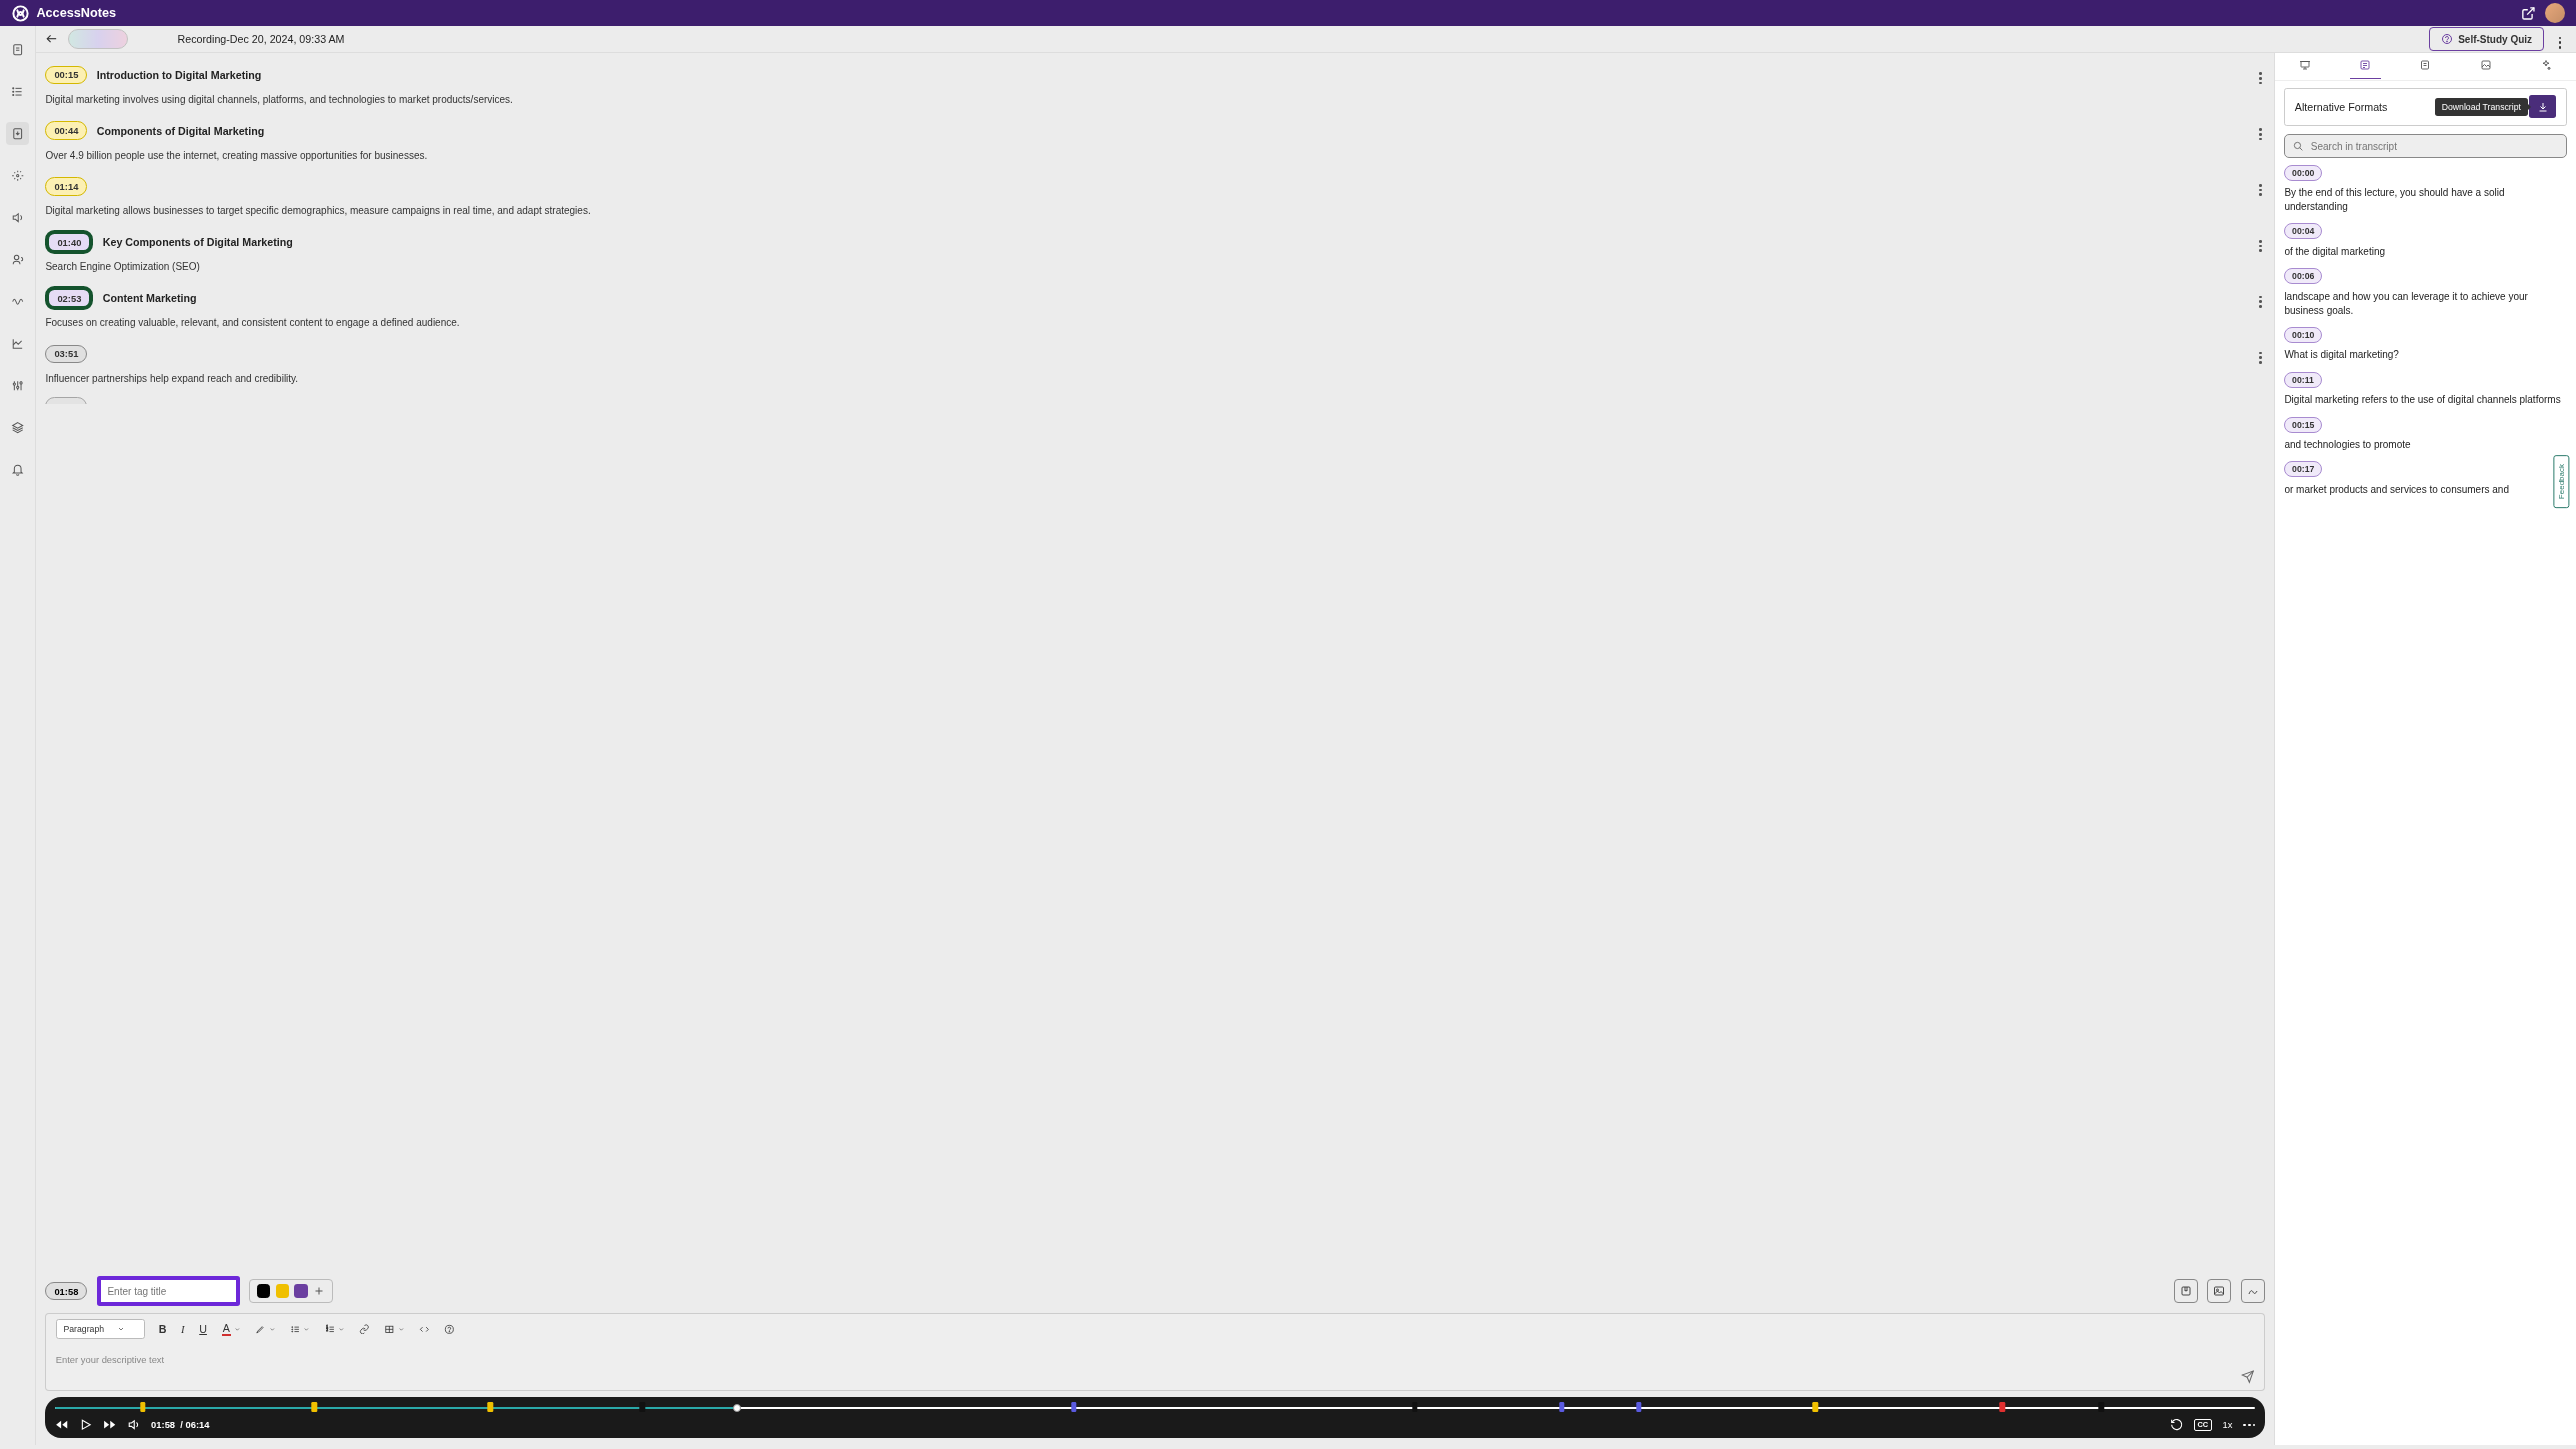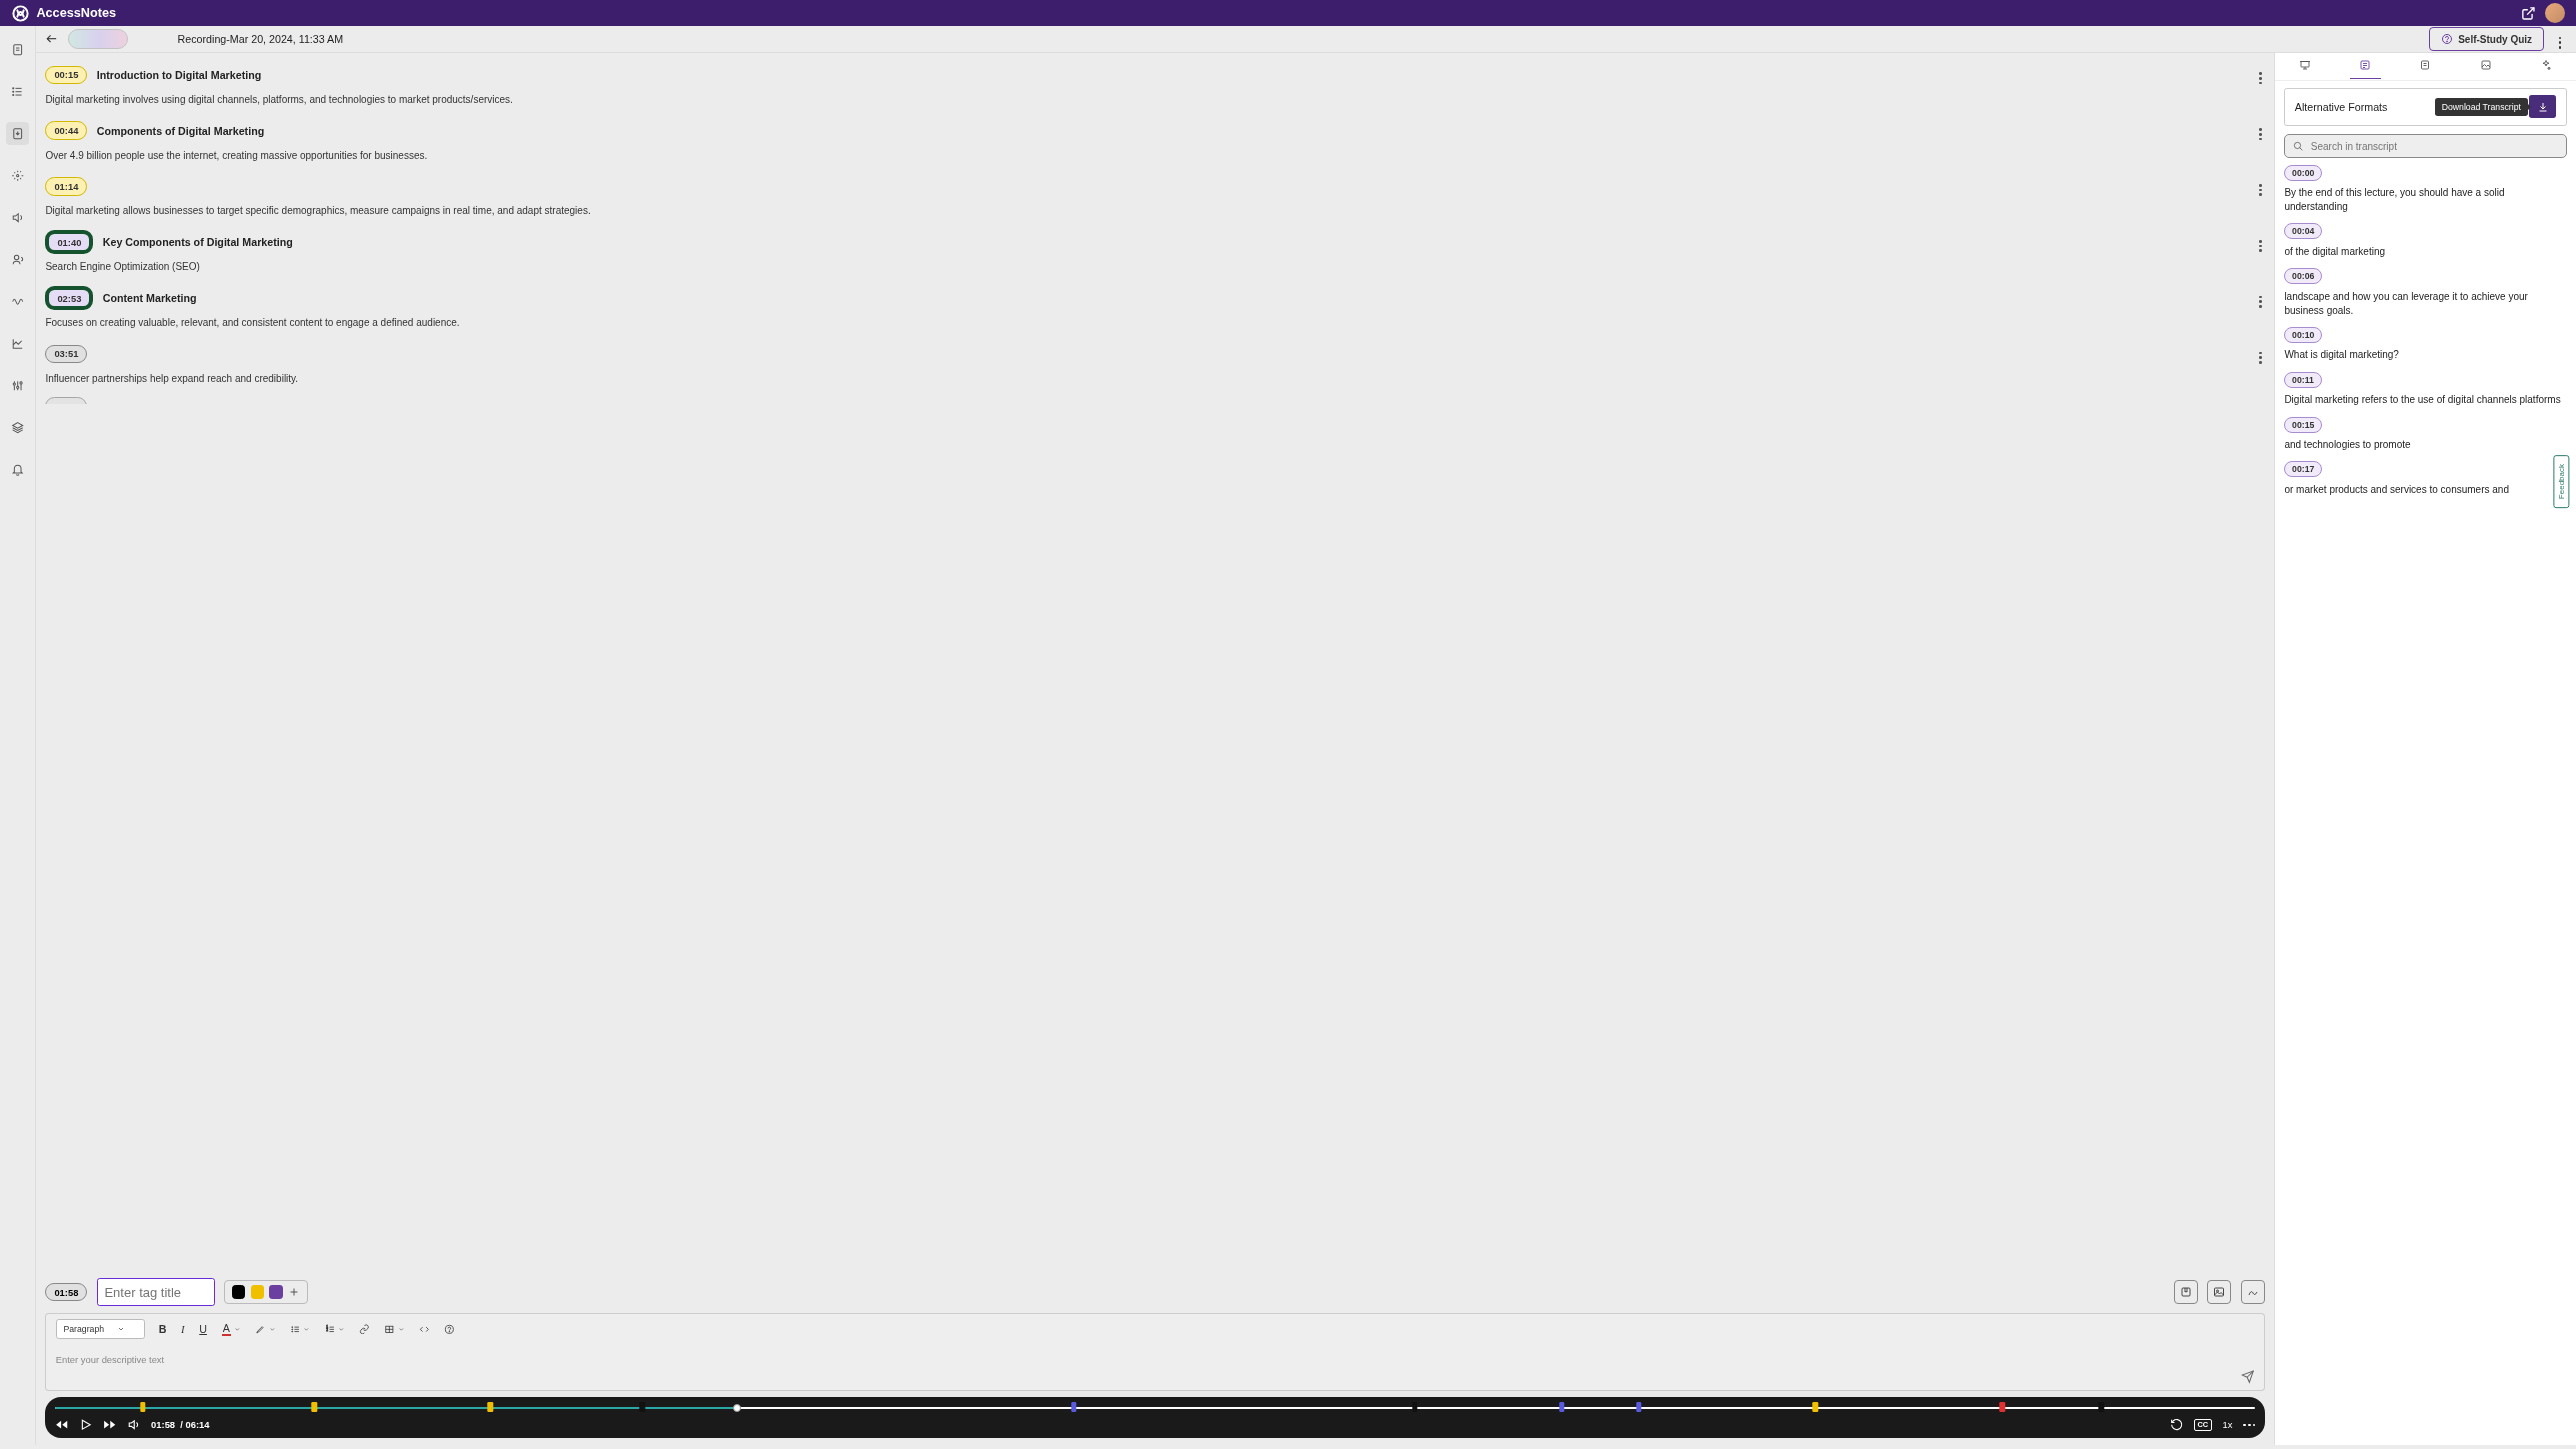--- a/index.html
+++ b/index.html
@@ -42,21 +42,21 @@
 .ts-yellow { background: #fcf0b3; border: 1px solid #d4b800; }
 .ts-purple { background: #e5dcf5; border: 4px solid #14532d; }
 .ts-gray { background: #e0e0e0; border: 1px solid #888; }
 .note-title { font-size: 10.7px; font-weight: 700; color: #222; }
 .note-more { margin-left: auto; color: #555; cursor: pointer; padding: 2.7px; }
 .note-body { margin-top: 6.7px; font-size: 10px; color: #333; }
 
 .editor-box { padding: 0 9.4px; }
 .editor-tagrow { display: flex; align-items: center; gap: 9.4px; padding: 6.7px 0; }
 .editor-ts { padding: 2.7px 8px; border-radius: 9.4px; font-weight: 600; background: #e0e0e0; border: 1px solid #888; font-size: 9.4px; }
-.tag-input { border: 1px solid #6d28d9; border-radius: 2.7px; padding: 5.4px 6.7px; width: 118px; font-size: 13px; color: #555; background: #fff; }
+.tag-input { border: 4px solid #6d28d9; border-radius: 2.7px; padding: 5.4px 6.7px; width: 143px; font-size: 10px; color: #555; background: #fff; }
 .color-group { display: flex; align-items: center; gap: 5.4px; border: 1px solid #bbb; border-radius: 4px; padding: 4px 6.7px; }
 .color-sw { width: 13.4px; height: 13.4px; border-radius: 3.4px; cursor: pointer; }
 .sw-black { background: #000; border: 1px solid #000; }
 .sw-yellow { background: #f0c000; }
 .sw-purple { background: #6b3fa0; }
 .sw-plus { color: #555; cursor: pointer; }
 .tagrow-spacer { flex: 1; }
 .icon-btn { width: 24px; height: 24px; border: 1px solid #888; border-radius: 4px; display: flex; align-items: center; justify-content: center; cursor: pointer; color: #333; }
 
 .rte-toolbar { display: flex; align-items: center; gap: 12px; padding: 5.4px 9.4px; border: 0.7px solid #ccc; border-bottom: none; border-radius: 4px 4px 0 0; background: #eee; }
@@ -202,21 +202,21 @@
   </div>
 
   <div class="main">
 
     <div class="topbar">
       <svg class="back-btn" width="13.4" height="13.4" viewBox="0 0 24 24" fill="none" stroke="currentColor" stroke-width="2">
           <line x1="20" y1="12" x2="4" y2="12"></line>
           <polyline points="10 18 4 12 10 6"></polyline>
         </svg>
       <div class="waveform-pill"></div>
-      <span class="rec-title">Recording-Mar 20, 2024, 11:33 AM</span>
+      <span class="rec-title">Recording-Dec 20, 2024, 09:33 AM</span>
       <div class="topbar-spacer"></div>
       <button class="quiz-btn">
         <svg viewBox="0 0 24 24" fill="none" stroke="currentColor" stroke-width="2">
             <circle cx="12" cy="12" r="9"></circle>
             <path d="M9 10a3 3 0 1 1 4 2.8c-.8.4-1 1-1 1.7"></path>
             <circle cx="12" cy="17" r="0.8" fill="currentColor"></circle>
           </svg>
         <span>Self-Study Quiz</span>
       </button>
       <div class="more-btn"><div class="dots-v">

